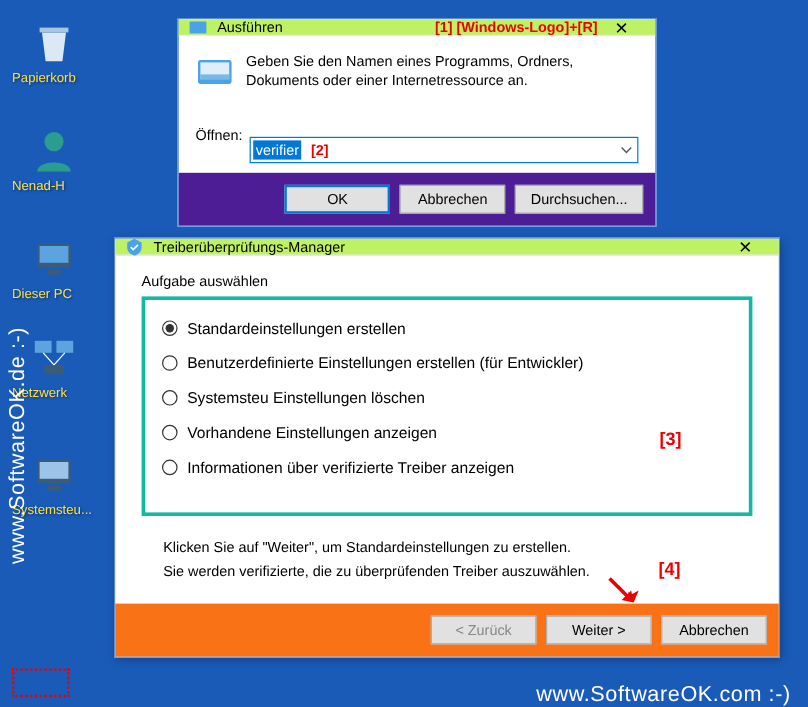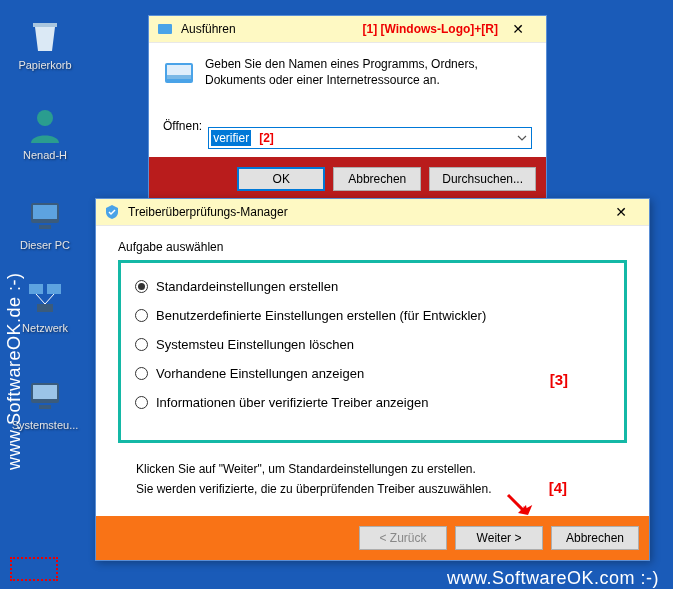--- a/index.html
+++ b/index.html
@@ -9,22 +9,21 @@
   font-family: "Segoe UI", Tahoma, sans-serif;
   font-size: 12px;
   position: relative;
   overflow: hidden;
 }
 
 
 .desktop-icon {
   position: absolute;
   width: 70px;
-  text-align: center;
-  color: #e5e5e5;
+  color: #fde047;
   cursor: pointer;
 }
 .desktop-icon .icon-box {
   width: 40px; height: 40px;
   margin: 0 auto 4px;
   display: flex; align-items: center; justify-content: center;
 }
 .desktop-icon .label {
   font-size: 11px;
   text-shadow: 1px 1px 2px rgba(0,0,0,.5);
@@ -34,24 +33,24 @@
 .run-dialog {
   position: absolute;
   left: 148px; top: 15px;
   width: 399px;
   background: #fff;
   border: 1px solid #5a8fd6;
   font-size: 12px;
   color: #000;
 }
 .dialog-titlebar {
-  height: 27px;
+  height: 14px;
   display: flex; align-items: center;
   padding: 0 8px;
-  background: #fef9c3;
+  background: #bef264;
   border-bottom: 1px solid #e8e8e8;
 }
 .dialog-titlebar .title-icon {
   width: 16px; height: 16px; margin-right: 8px;
 }
 .dialog-titlebar .title {
   flex: 1;
 }
 .dialog-titlebar .annotation {
   color: #e00;
@@ -90,21 +89,21 @@
   color: #e00; font-weight: bold;
   margin-left: 8px;
 }
 .run-input-wrap .dd {
   position: absolute; right: 2px; top: 3px;
   width: 14px; height: 14px;
   display: flex; align-items: center; justify-content: center;
   color: #555;
 }
 .run-buttons {
-  background: #b91c1c;
+  background: #4c1d95;
   padding: 10px;
   display: flex;
   justify-content: flex-end;
   gap: 8px;
 }
 .btn {
   min-width: 88px;
   height: 24px;
   padding: 0 12px;
   background: #e1e1e1;

